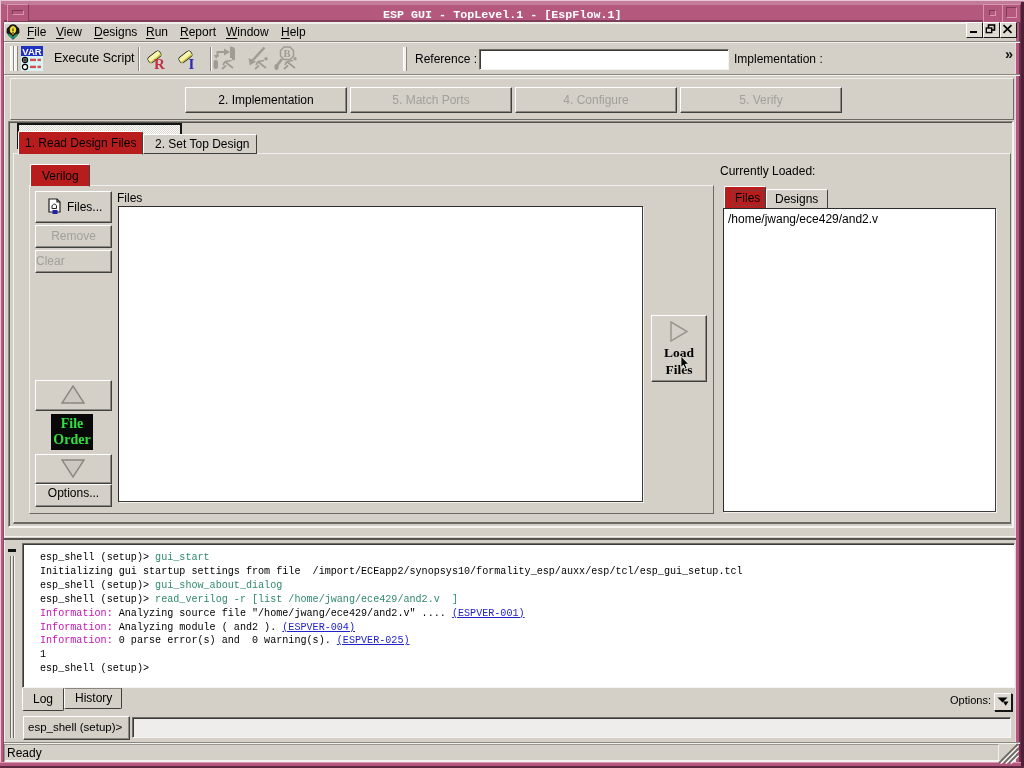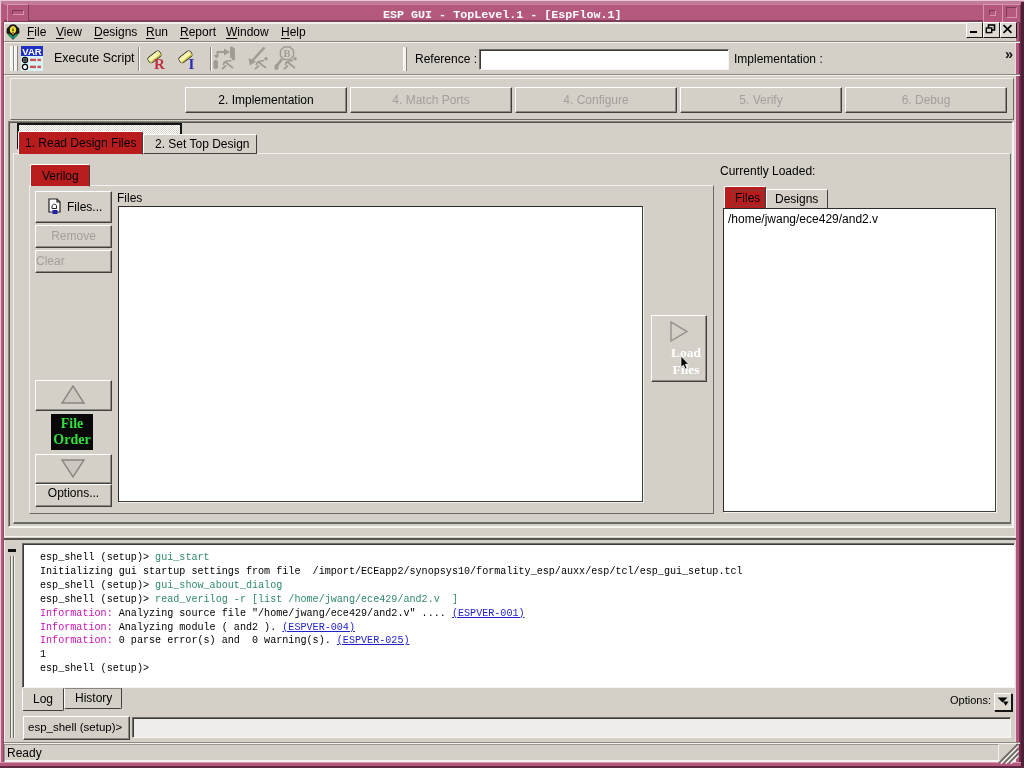--- a/index.html
+++ b/index.html
@@ -158,30 +158,27 @@
 <div class="abs" style="left:4px;top:75px;width:1016px;height:1px;background:#f4f2ee"></div>
 
 <div class="abs panelraised" style="left:10px;top:78px;width:1002px;height:40px;"></div>
 <div class="abs dither" style="left:17px;top:87px;width:161px;height:22px;border:2px solid #141414;text-align:center;margin-top:36px;">
       <div class="ui" style="margin-top:4px;">1. Reference</div>
     </div>
 <div class="abs raised" style="left:185px;top:87px;width:160px;height:24px;text-align:center;">
       <div class="ui" style="margin-top:5px;">2. Implementation</div>
     </div>
 <div class="abs raised" style="left:350px;top:87px;width:160px;height:24px;text-align:center;">
-      <div class="ui dis" style="margin-top:5px;">4. Match Ports</div>
+      <div class="ui dis" style="margin-top:5px;">5. Match Ports</div>
     </div>
 <div class="abs raised" style="left:515px;top:87px;width:160px;height:24px;text-align:center;">
       <div class="ui dis" style="margin-top:5px;">4. Configure</div>
     </div>
 <div class="abs raised" style="left:680px;top:87px;width:160px;height:24px;text-align:center;">
       <div class="ui dis" style="margin-top:5px;">5. Verify</div>
-    </div>
-<div class="abs raised" style="left:845px;top:87px;width:160px;height:24px;text-align:center;">
-      <div class="ui dis" style="margin-top:5px;">6. Debug</div>
     </div>
 
 <div class="abs" style="left:8px;top:121px;width:1003px;height:404px;border:1px solid;border-color:#8a867e #f6f4f0 #f6f4f0 #8a867e;border-right-width:2px;border-bottom-width:2px;box-shadow:inset 1px 1px 0 #55534e;"></div>
 <div class="abs" style="left:13px;top:153px;width:996px;height:368px;border:1px solid;border-color:#f2f0ec #6b6963 #6b6963 #f2f0ec;border-bottom-width:2px;"></div>
 <div class="abs tabsel" style="left:18px;top:131px;width:123px;height:22px;">
       <div class="ui" style="margin:4px 0 0 6px;">1. Read Design Files</div>
     </div>
 <div class="abs tabun" style="left:143px;top:134px;width:112px;height:18px;">
       <div class="ui" style="margin:2px 0 0 11px;">2. Set Top Design</div>
     </div>
@@ -222,21 +219,21 @@
       </svg>
 </div>
 <div class="abs raised" style="left:35px;top:484px;width:75px;height:21px;text-align:center;">
       <div class="ui" style="margin-top:1px;">Options...</div>
     </div>
 
 <div class="abs raised" style="left:651px;top:315px;width:54px;height:65px;text-align:center;">
   <svg style="position:absolute;left:17px;top:5px;" width="20" height="21" viewBox="0 0 20 21">
         <polygon points="2,1 18,10.5 2,20" fill="#d4d0c8" stroke="#9a9790" stroke-width="1.5"></polygon>
       </svg>
-  <div style="position:absolute;left:7px;top:28px;width:100%;font-family:'Liberation Serif',serif;font-weight:bold;font-size:13.5px;color:#ffffff;line-height:17px;">Load<br>Files</div>
+  <div style="position:absolute;left:0;top:28px;width:100%;font-family:'Liberation Serif',serif;font-weight:bold;font-size:13.5px;color:#000000;line-height:17px;">Load<br>Files</div>
 </div>
 <svg class="abs" style="left:680px;top:356px;" width="12" height="15" viewBox="0 0 13 16">
   <polygon points="1,0 1,12.2 3.7,9.8 5.6,14.1 7.7,13.1 5.8,8.9 9.5,8.7" fill="#000" stroke="#fff" stroke-width="0.9"></polygon>
 </svg>
 
 <div class="abs ui" style="left:720px;top:164px;">Currently Loaded:</div>
 <div class="abs tabsel" style="left:724px;top:186px;width:40px;height:21px;"><div class="ui" style="margin:3px 0 0 7px;border:1px dotted #555;display:inline-block;padding:0 2px;">Files</div></div>
 <div class="abs tabun" style="left:766px;top:189px;width:60px;height:18px;">
       <div class="ui" style="margin:2px 0 0 8px;">Designs</div>
     </div>

